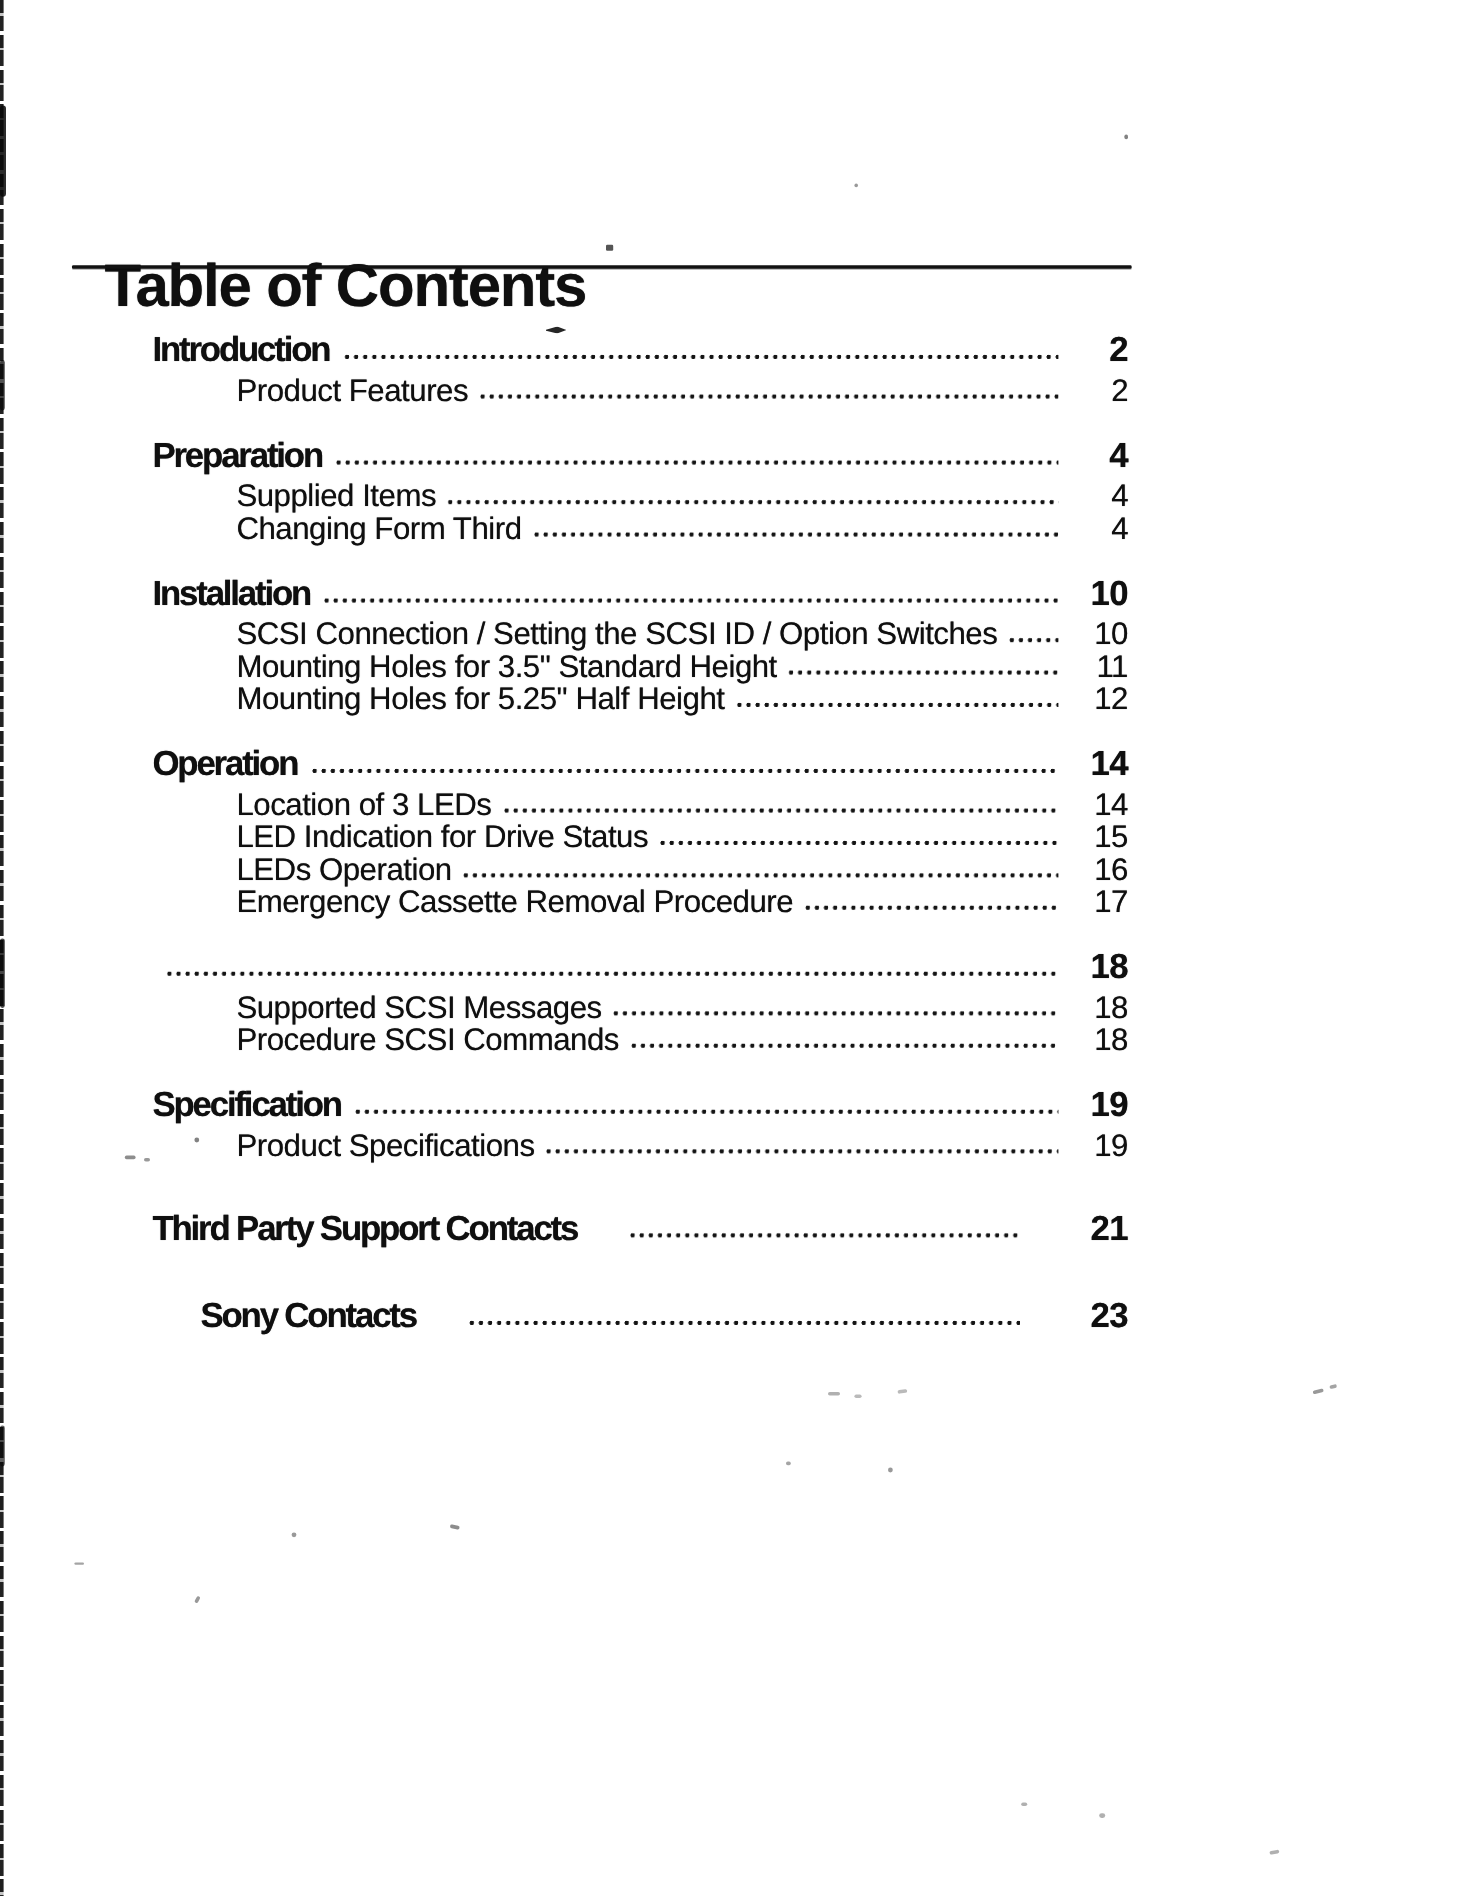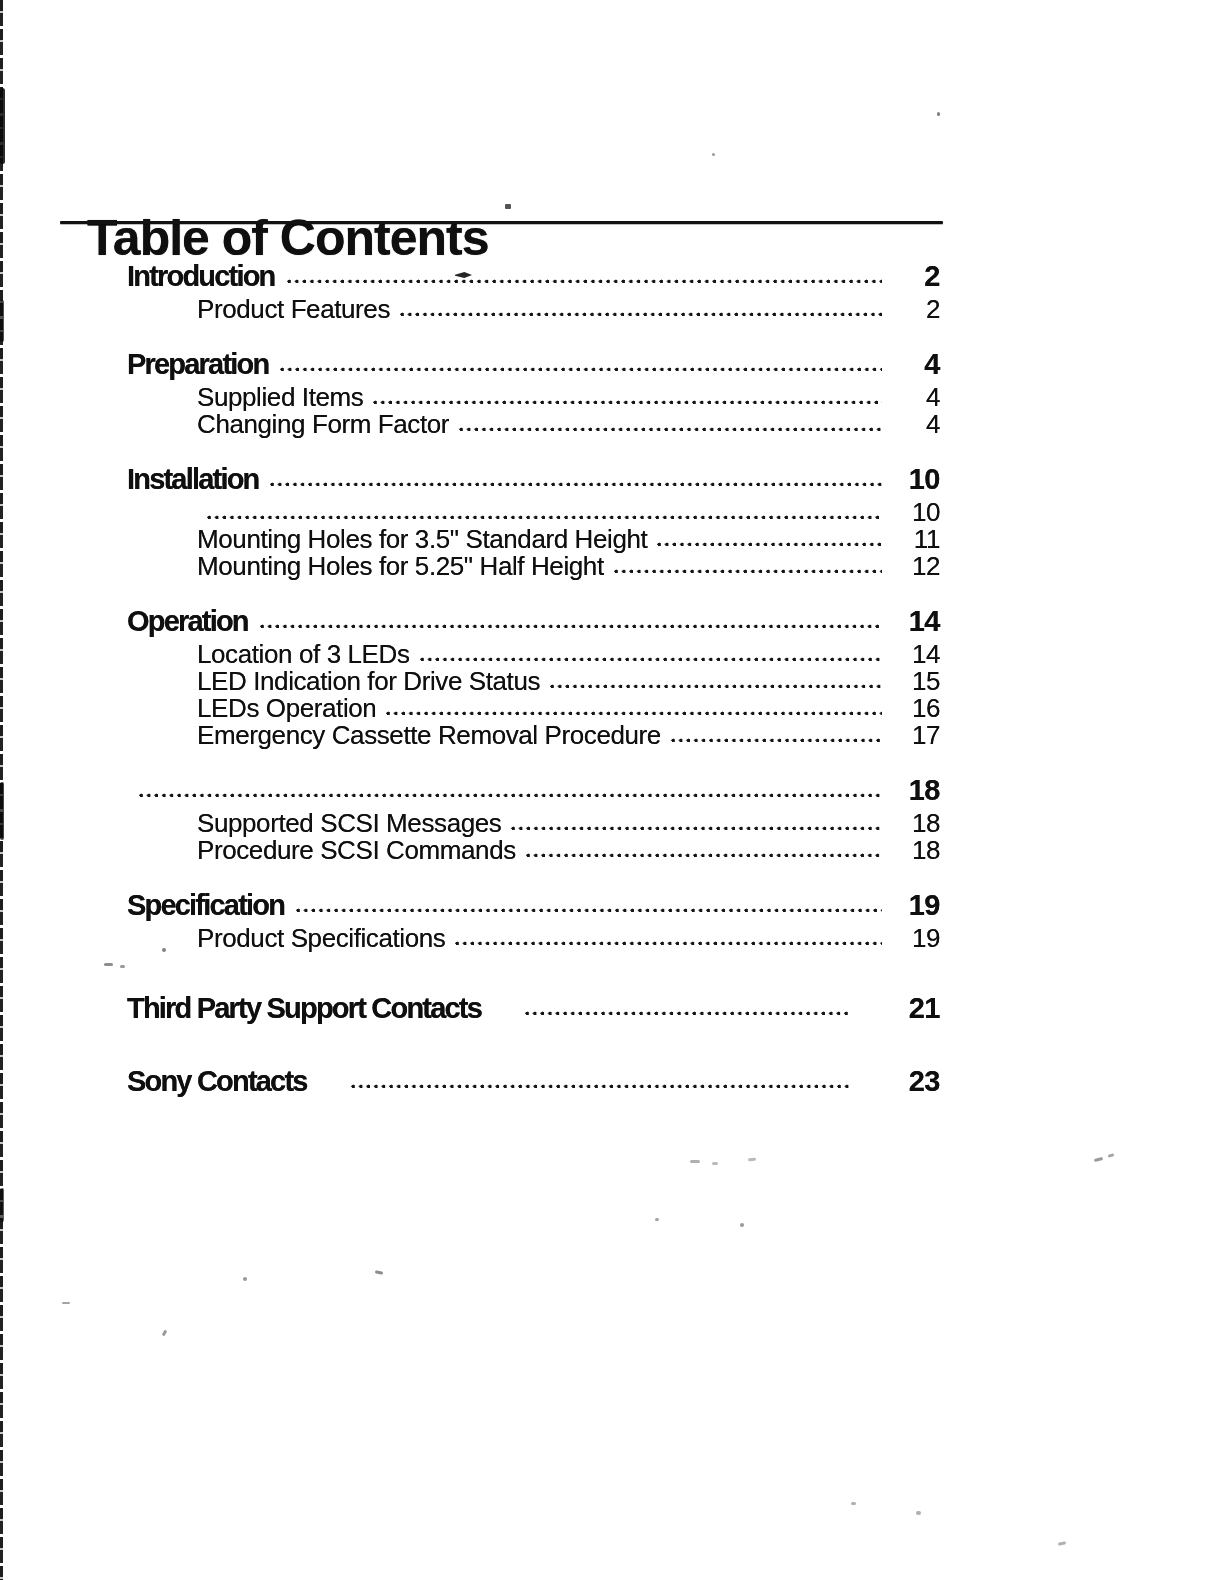--- a/index.html
+++ b/index.html
@@ -35,23 +35,23 @@
   }
 
   .toc { position:absolute; left:127px; top:257px; width:813px; }
   .row { display:flex; align-items:stretch; }
   .row .lbl { white-space:nowrap; text-shadow:0 0 .6px rgba(0,0,0,.7); }
   .row .pg  { width:50px; text-align:right; white-space:nowrap;
               text-shadow:0 0 .6px rgba(0,0,0,.7); }
 
   .h-row { height:39px; line-height:39px; font-size:29px; font-weight:bold;
            letter-spacing:-1.8px; margin-top:22px; }
-  .h-row:first-child { margin-top:0; }
+  .h-row:first-child { margin-top:16px; }
   .h-row.standalone { margin-top:37px;gap:32px; }
-  .h-row.standalone + .h-row.standalone { margin-top:34px; }
+  .h-row.standalone + .h-row.standalone { margin-top:34px;margin-left:40px; }
   .h-row .pg { letter-spacing:-0.5px; }
 
   .s-row { height:27px; line-height:27px; font-size:26px;
            letter-spacing:-0.4px; padding-left:70px; }
 
   .leader {
     flex:1 1 auto; align-self:flex-end; height:5px;
     margin:0 8px 6px 10px;
     background-image:radial-gradient(circle at 2.2px 2.4px, #141414 1.65px, rgba(0,0,0,0) 2.05px);
     background-size:7.6px 5px; background-repeat:repeat-x;
@@ -99,30 +99,31 @@
     <span class="lbl">Preparation</span>
     <span class="leader"></span>
     <span class="pg">4</span>
   </div>
       <div class="row s-row">
     <span class="lbl">Supplied Items</span>
     <span class="leader"></span>
     <span class="pg">4</span>
   </div>
       <div class="row s-row">
-    <span class="lbl">Changing Form Factor</span>
+    <span class="lbl">Changing Form Third</span>
     <span class="leader"></span>
     <span class="pg">4</span>
   </div>
       <div class="row h-row">
     <span class="lbl">Installation</span>
     <span class="leader"></span>
     <span class="pg">10</span>
   </div>
       <div class="row s-row">
+    <span class="lbl">SCSI Connection / Setting the SCSI ID / Option Switches</span>
     <span class="leader"></span>
     <span class="pg">10</span>
   </div>
       <div class="row s-row">
     <span class="lbl">Mounting Holes for 3.5" Standard Height</span>
     <span class="leader"></span>
     <span class="pg">11</span>
   </div>
       <div class="row s-row">
     <span class="lbl">Mounting Holes for 5.25" Half Height</span>

